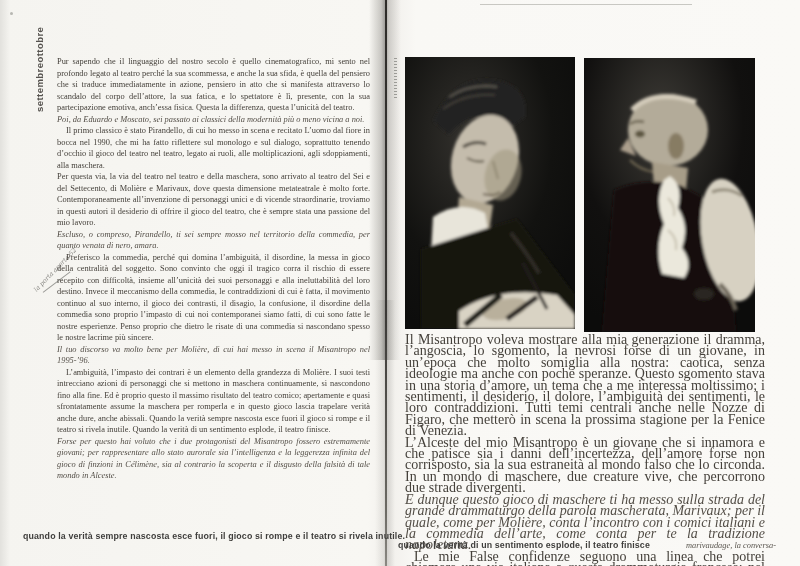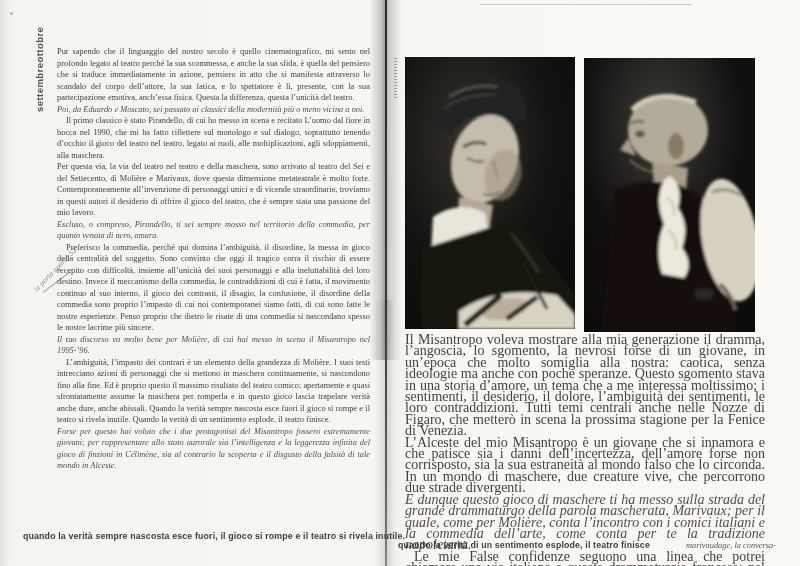--- a/index.html
+++ b/index.html
@@ -21,21 +21,21 @@
   .top-line{position:absolute;left:480px;top:4px;width:212px;height:1px;background:rgba(140,140,134,.45);}
   .speck{position:absolute;left:10px;top:12px;width:3px;height:3px;border-radius:50%;background:#8d8d89;opacity:.6;}
   .photo-credit{position:absolute;left:394px;top:58px;width:3px;height:42px;opacity:.75;
     background:repeating-linear-gradient(180deg,#84847f 0 1.2px,transparent 1.2px 3px);}
   
   .section-label{position:absolute;left:34px;top:112px;transform:rotate(-90deg);transform-origin:0 0;
     font-family:"Liberation Sans",sans-serif;font-weight:bold;font-size:9.6px;letter-spacing:.4px;color:#55524e;white-space:nowrap;}
   .margin-note{position:absolute;left:26px;top:266px;transform:rotate(-46deg);
     font-family:"DejaVu Serif",serif;font-style:italic;font-size:6.3px;color:#8b8a86;white-space:nowrap;line-height:7px;}
   .margin-note::after{content:"";position:absolute;left:4px;top:13px;width:34px;height:1px;background:#9a9a96;transform:rotate(9deg);}
-  .text-left{position:absolute;left:57px;top:46px;width:313px;
+  .text-left{position:absolute;left:57px;top:56px;width:313px;
     font-size:8.4px;line-height:11.5px;color:#45413b;text-align:justify;}
   .text-left p,.text-right p{margin:0;}
   p.question{font-style:italic;color:#534e47;}
   p.question + p.answer{text-indent:9px;font-family:Liberation Serif, serif;}
   .footer-quote{position:absolute;font-family:"Liberation Sans",sans-serif;font-weight:bold;
     font-size:8.8px;letter-spacing:.15px;color:#3f3e3c;white-space:nowrap;}
   .footer-left{left:23px;top:531px;}
   .footer-right{left:398px;top:540px;}
   
   .photo{position:absolute;overflow:hidden;background:#0f0f0e;}

